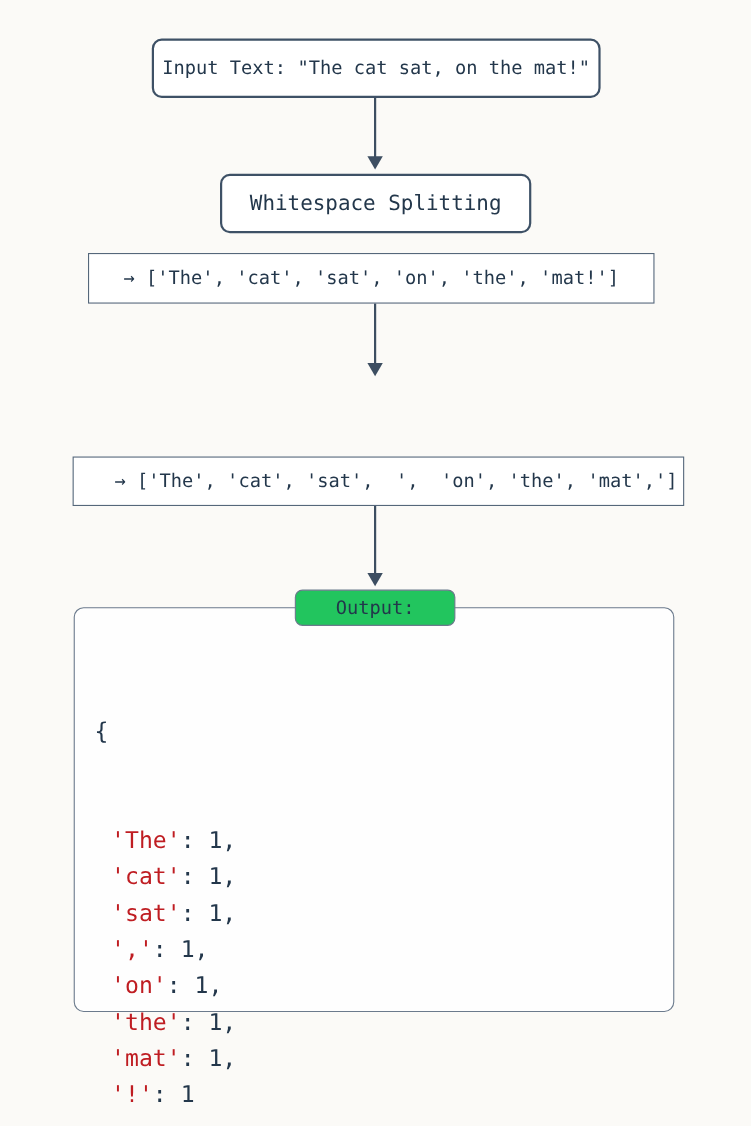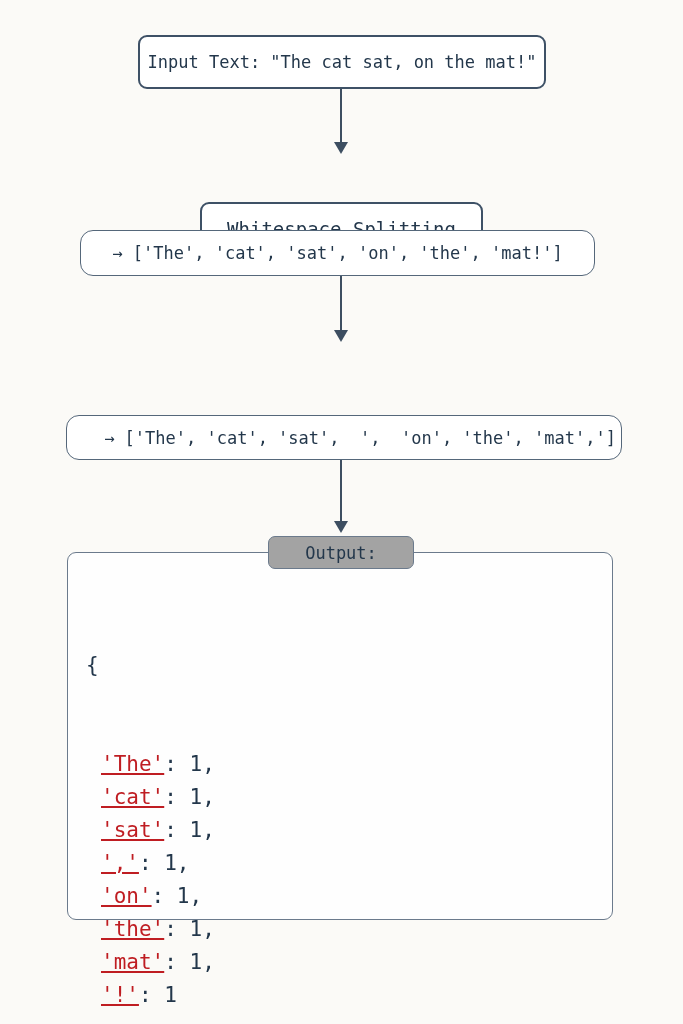--- a/index.html
+++ b/index.html
@@ -20,30 +20,29 @@
     box-sizing:border-box;
     background:#ffffff;
     display:flex;align-items:center;justify-content:center;
     white-space:pre;
   }
   .title-box{
     border:2px solid #3e5166;
     border-radius:9px;
     font-size:19px;
     letter-spacing:0;
-    margin-top:44px;
   }
   .input-box{
     border:2px solid #3e5166;
     border-radius:9px;
     font-size:17px;
   }
   .list-box{
     border:1.6px solid #55677a;
-    border-radius:13px;
+    border-radius:0;
     font-size:17px;
   }
   .varrow{
     position:absolute;
     width:2.4px;
     background:#3d4e61;
   }
   .varrow::after{
     content:"";
     position:absolute;
@@ -58,38 +57,38 @@
     left:67px;top:552px;width:546px;height:368px;
     background:#fefefe;
     border:1.6px solid #6b7a8c;
     border-radius:9px;
     z-index:1;
   }
   .output-label-box{
     position:absolute;
     box-sizing:border-box;
     left:268px;top:536px;width:146px;height:33px;
-    background:#a3a3a3;
+    background:#22c55e;
     border:1.6px solid #6b7a8c;
     border-radius:7px;
     display:flex;align-items:center;justify-content:center;
     font-size:17px;
     z-index:2;
   }
   .dict{
     position:absolute;
     left:86px;top:583px;
     font-size:21px;
     line-height:33px;
     white-space:pre;
     z-index:2;
   }
   .dict-line{height:33px;}
   .dict-entry{padding-left:15px;}
-  .dict-key{color:#bf1d22;text-decoration:underline;}
+  .dict-key{color:#bf1d22;}
   .dict-rest{color:#23374b;}
 </style>
 </head>
 <body>
 
 <div id="canvas">
 
   <div class="node input-box" style="left:138px;top:35px;width:408px;height:54px;">
     <span>Input Text: "The cat sat, on the mat!"</span>
   </div>

